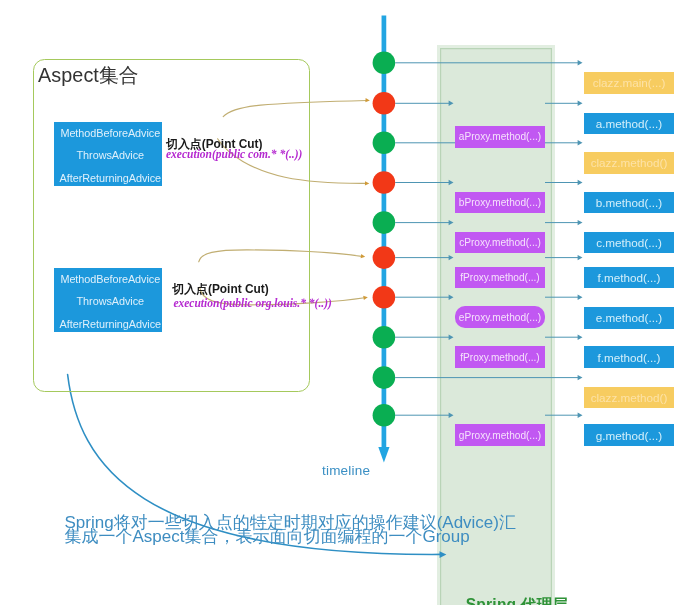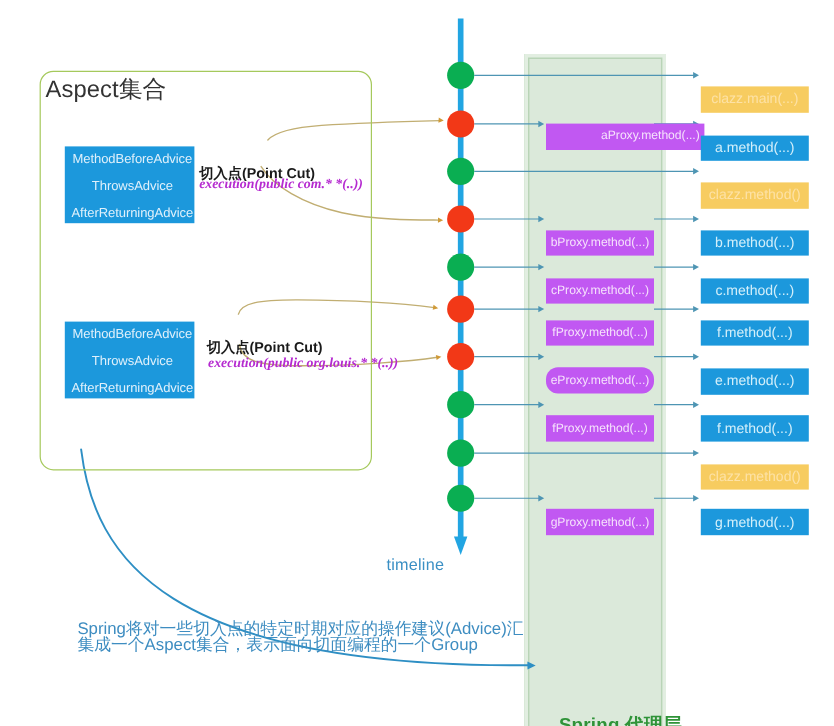--- a/index.html
+++ b/index.html
@@ -88,21 +88,21 @@
   
   .timeline-label{
     font-size:13.5px;color:#3a8fc4;
     left:322px;top:442.5px;
     letter-spacing:0.2px;
   }
 
   
   .caption{
     left:64.5px;top:495.8px;width:470px;
-    font-size:14px;color:#3e8dc1;
+    font-size:17px;color:#3e8dc1;
     line-height:14.6px;
   }
   .caption div{white-space:nowrap;display:inline-block;}
 </style>
 </head>
 <body>
 
 <div id="stage">
 
   <div class="abs proxy-panel"></div>
@@ -227,21 +227,21 @@
         <div class="advice-item">AfterReturningAdvice</div>
       </div>
       <div class="abs pc-title" style="left: 166px; top: 117px;">切入点(Point Cut)</div>
       <div class="abs pc-expr" style="left: 166px; top: 128.3px;">execution(public com.* *(..))</div>
       <div class="abs pc-title" style="left: 172.3px; top: 262px;">切入点(Point Cut)</div>
       <div class="abs pc-expr" style="left: 173.4px; top: 277.3px;">execution(public org.louis.* *(..))</div>
     </div>
 
   <div id="rowboxes">
       <div class="abs mbox orange" style="top: 52.05px;">clazz.main(...)</div>
-      <div class="abs mbox proxy" style="top: 83px; padding-left: 42px;">aProxy.method(...)</div>
+      <div class="abs mbox proxy" style="top: 106px;">aProxy.method(...)</div>
       <div class="abs mbox blue" style="top: 92.55px;">a.method(...)</div>
       <div class="abs mbox orange" style="top: 132.05px;">clazz.method()</div>
       <div class="abs mbox proxy" style="top: 171.75px;">bProxy.method(...)</div>
       <div class="abs mbox blue" style="top: 171.75px;">b.method(...)</div>
       <div class="abs mbox proxy" style="top: 211.85px; text-align: center;">cProxy.method(...)</div>
       <div class="abs mbox blue" style="top: 211.85px;">c.method(...)</div>
       <div class="abs mbox proxy" style="top: 246.85px;">fProxy.method(...)</div>
       <div class="abs mbox blue" style="top: 246.85px;">f.method(...)</div>
       <div class="abs mbox proxy" style="top: 286.45px; border-radius: 10px;">eProxy.method(...)</div>
       <div class="abs mbox blue" style="top: 287px;">e.method(...)</div>

